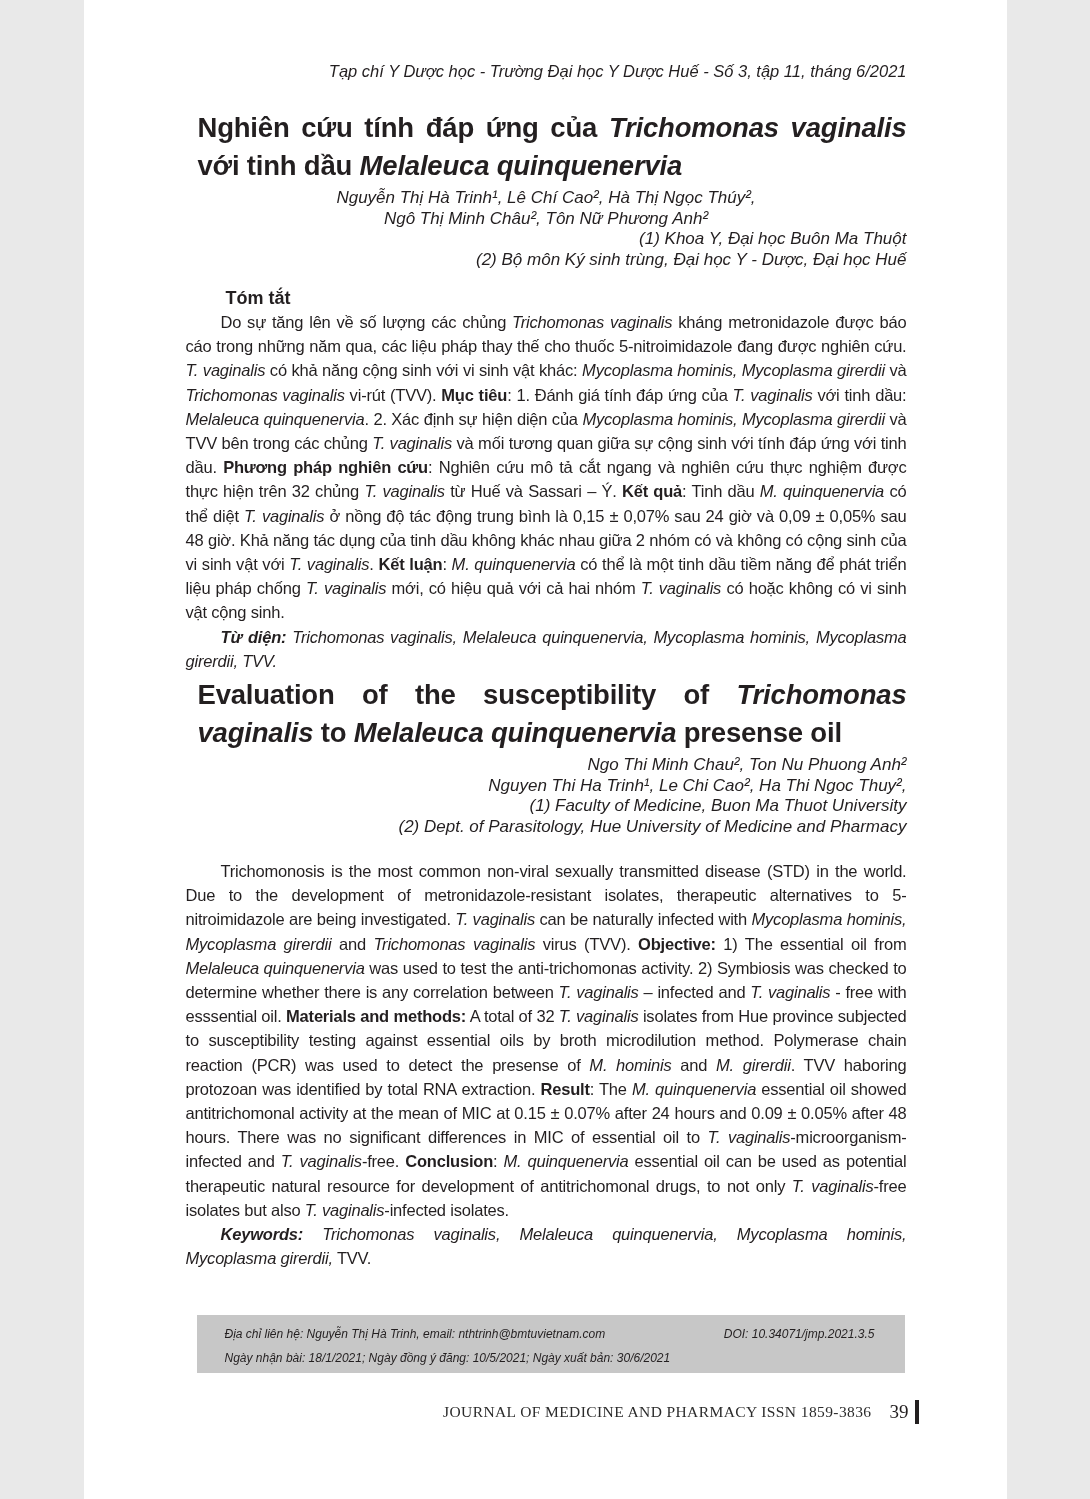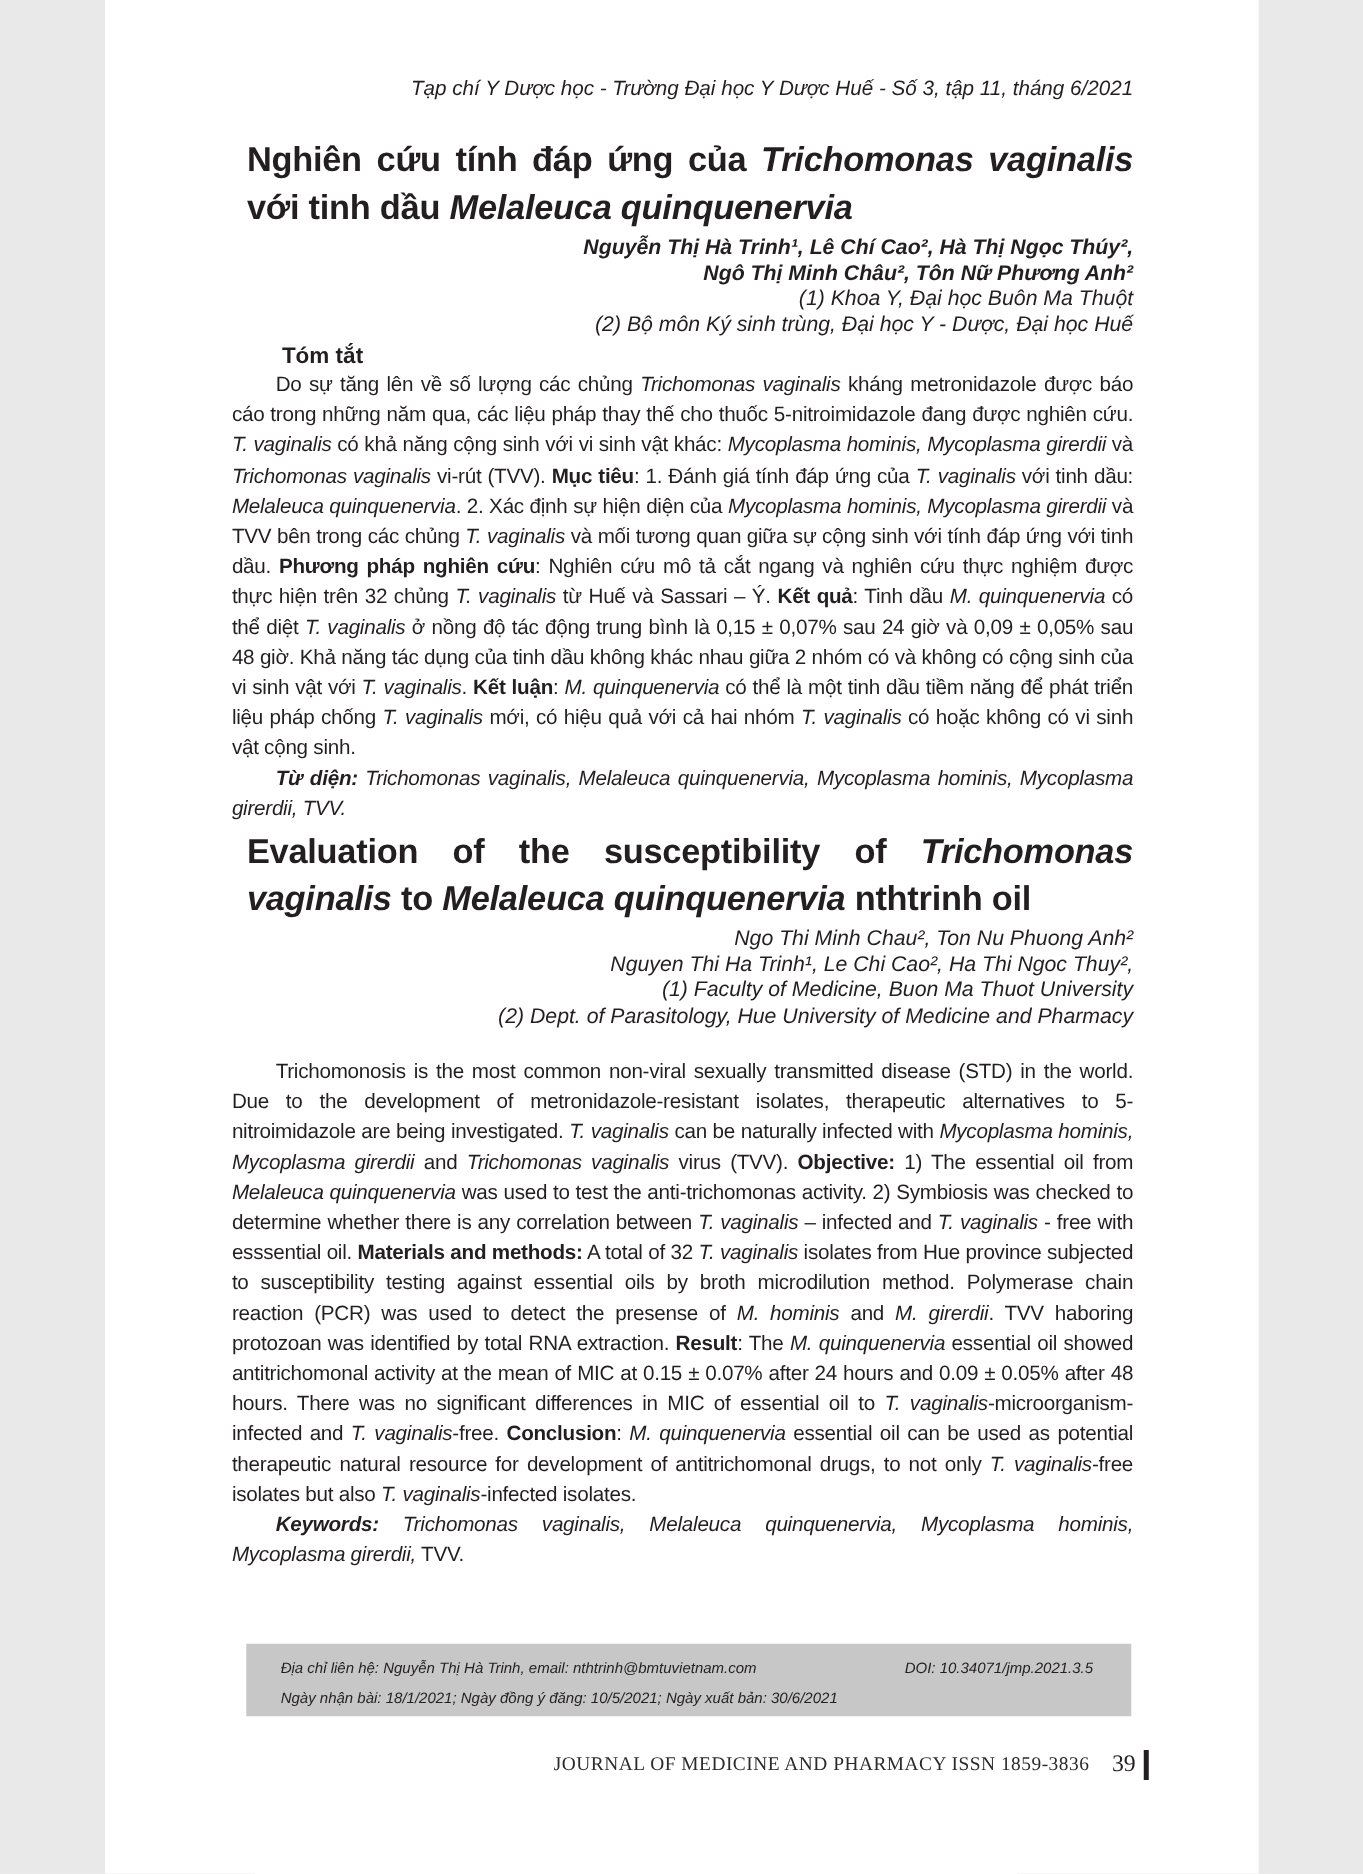--- a/index.html
+++ b/index.html
@@ -30,31 +30,31 @@
   .article-title{
     margin:27px 0 0 12px;
     font-size:27.5px;
     font-weight:bold;
     line-height:38px;
     text-align:justify;
     letter-spacing:-0.2px;
   }
 
   .authors-block{margin-top:3px;text-align:right;font-size:17px;line-height:20.5px;}
-  .authors-line{display:block;font-weight:bold;font-style:italic;}
+  .authors-line{display:block;font-weight:normal;font-style:italic;text-align:center;}
   .affil-line{display:block;font-style:italic;font-weight:normal;}
 
   .section-heading{
     margin:0 0 0 40px;
     font-size:18px;
     font-weight:bold;
     line-height:24px;
   }
   .heading-gap{margin-top:22px;}
-  .heading-gap-sm{margin-top:2px;}
+  .heading-gap-sm{margin-top:16px;}
 
   .para{
     margin:0;
     font-size:16.5px;
     line-height:24.2px;
     text-align:justify;
     text-indent:35px;
     letter-spacing:-0.2px;
   }
   .para-gap{margin-top:22px;}
@@ -104,21 +104,21 @@
       <span class="affil-line">(2) Bộ môn Ký sinh trùng, Đại học Y - Dược, Đại học Huế</span>
     </div>
 
     <h2 class="section-heading heading-gap-sm">Tóm tắt</h2>
 
     <p class="para"><span class="st-n">Do sự tăng lên về số lượng các chủng </span><span class="st-i">Trichomonas vaginalis</span><span class="st-n"> kháng metronidazole được báo cáo trong những năm qua, các liệu pháp thay thế cho thuốc 5-nitroimidazole đang được nghiên cứu. </span><span class="st-i">T. vaginalis</span><span class="st-n"> có khả năng cộng sinh với vi sinh vật khác: </span><span class="st-i">Mycoplasma hominis, Mycoplasma girerdii</span><span class="st-n"> và </span><span class="st-i">Trichomonas vaginalis</span><span class="st-n"> vi-rút (TVV). </span><span class="st-b">Mục tiêu</span><span class="st-n">: 1. Đánh giá tính đáp ứng của </span><span class="st-i">T. vaginalis</span><span class="st-n"> với tinh dầu: </span><span class="st-i">Melaleuca quinquenervia</span><span class="st-n">. 2. Xác định sự hiện diện của </span><span class="st-i">Mycoplasma hominis, Mycoplasma girerdii</span><span class="st-n"> và TVV bên trong các chủng </span><span class="st-i">T. vaginalis</span><span class="st-n"> và mối tương quan giữa sự cộng sinh với tính đáp ứng với tinh dầu. </span><span class="st-b">Phương pháp nghiên cứu</span><span class="st-n">: Nghiên cứu mô tả cắt ngang và nghiên cứu thực nghiệm được thực hiện trên 32 chủng </span><span class="st-i">T. vaginalis</span><span class="st-n"> từ Huế và Sassari – Ý. </span><span class="st-b">Kết quả</span><span class="st-n">: Tinh dầu </span><span class="st-i">M. quinquenervia</span><span class="st-n"> có thể diệt </span><span class="st-i">T. vaginalis</span><span class="st-n"> ở nồng độ tác động trung bình là 0,15 ± 0,07% sau 24 giờ và 0,09 ± 0,05% sau 48 giờ. Khả năng tác dụng của tinh dầu không khác nhau giữa 2 nhóm có và không có cộng sinh của vi sinh vật với </span><span class="st-i">T. vaginalis</span><span class="st-n">. </span><span class="st-b">Kết luận</span><span class="st-n">: </span><span class="st-i">M. quinquenervia</span><span class="st-n"> có thể là một tinh dầu tiềm năng để phát triển liệu pháp chống </span><span class="st-i">T. vaginalis</span><span class="st-n"> mới, có hiệu quả với cả hai nhóm </span><span class="st-i">T. vaginalis</span><span class="st-n"> có hoặc không có vi sinh vật cộng sinh.</span></p>
 
     <p class="para"><span class="st-bi">Từ diện: </span><span class="st-i">Trichomonas vaginalis, Melaleuca quinquenervia, Mycoplasma hominis, Mycoplasma girerdii, TVV.</span></p>
 
 
-    <h1 class="article-title" style="margin-top:3px;"><span class="st-b">Evaluation of the susceptibility of </span><span class="st-bi">Trichomonas vaginalis</span><span class="st-b"> to </span><span class="st-bi">Melaleuca quinquenervia</span><span class="st-b"> nthtrinh oil</span></h1>
+    <h1 class="article-title" style="margin-top:3px;"><span class="st-b">Evaluation of the susceptibility of </span><span class="st-bi">Trichomonas vaginalis</span><span class="st-b"> to </span><span class="st-bi">Melaleuca quinquenervia</span><span class="st-b"> presense oil</span></h1>
 
     <div class="authors-block">
       <span class="affil-line">Ngo Thi Minh Chau², Ton Nu Phuong Anh²</span>
       <span class="affil-line">Nguyen Thi Ha Trinh¹, Le Chi Cao², Ha Thi Ngoc Thuy²,</span>
       <span class="affil-line">(1) Faculty of Medicine, Buon Ma Thuot University</span>
       <span class="affil-line">(2) Dept. of Parasitology, Hue University of Medicine and Pharmacy</span>
     </div>
 
     <p class="para para-gap"><span class="st-n">Trichomonosis is the most common non-viral sexually transmitted disease (STD) in the world. Due to the development of metronidazole-resistant isolates, therapeutic alternatives to 5-nitroimidazole are being investigated. </span><span class="st-i">T. vaginalis</span><span class="st-n"> can be naturally infected with </span><span class="st-i">Mycoplasma hominis, Mycoplasma girerdii</span><span class="st-n"> and </span><span class="st-i">Trichomonas vaginalis</span><span class="st-n"> virus (TVV). </span><span class="st-b">Objective:</span><span class="st-n"> 1) The essential oil from </span><span class="st-i">Melaleuca quinquenervia</span><span class="st-n"> was used to test the anti-trichomonas activity. 2) Symbiosis was checked to determine whether there is any correlation between </span><span class="st-i">T. vaginalis</span><span class="st-n"> – infected and </span><span class="st-i">T. vaginalis</span><span class="st-n"> - free with esssential oil. </span><span class="st-b">Materials and methods:</span><span class="st-n"> A total of 32 </span><span class="st-i">T. vaginalis</span><span class="st-n"> isolates from Hue province subjected to susceptibility testing against essential oils by broth microdilution method. Polymerase chain reaction (PCR) was used to detect the presense of </span><span class="st-i">M. hominis</span><span class="st-n"> and </span><span class="st-i">M. girerdii</span><span class="st-n">. TVV haboring protozoan was identified by total RNA extraction. </span><span class="st-b">Result</span><span class="st-n">: The </span><span class="st-i">M. quinquenervia</span><span class="st-n"> essential oil showed antitrichomonal activity at the mean of MIC at 0.15 ± 0.07% after 24 hours and  0.09 ± 0.05% after 48 hours. There was no significant differences in MIC of essential oil to </span><span class="st-i">T. vaginalis</span><span class="st-n">-microorganism-infected and </span><span class="st-i">T. vaginalis</span><span class="st-n">-free. </span><span class="st-b">Conclusion</span><span class="st-n">: </span><span class="st-i">M. quinquenervia</span><span class="st-n"> essential oil can be used as potential therapeutic natural resource for development of antitrichomonal drugs, to not only </span><span class="st-i">T. vaginalis</span><span class="st-n">-free isolates but also </span><span class="st-i">T. vaginalis</span><span class="st-n">-infected isolates.</span></p>
 

